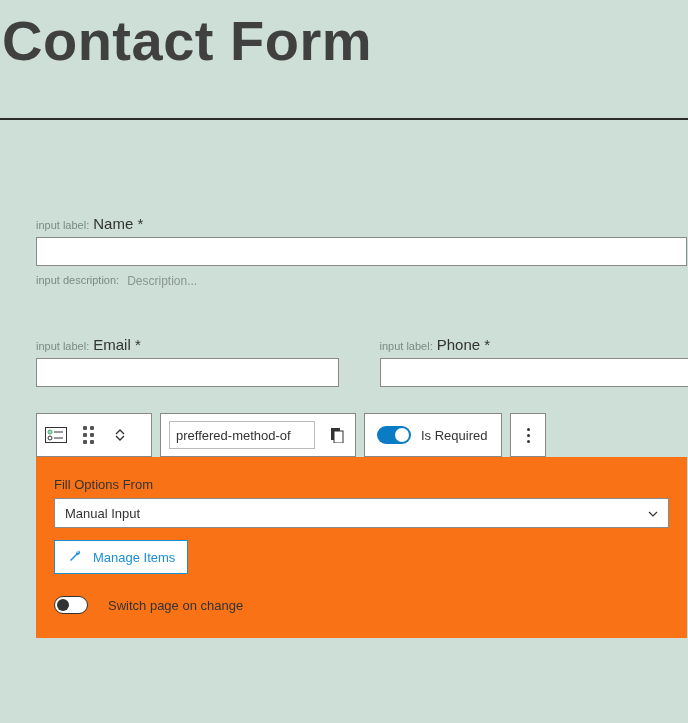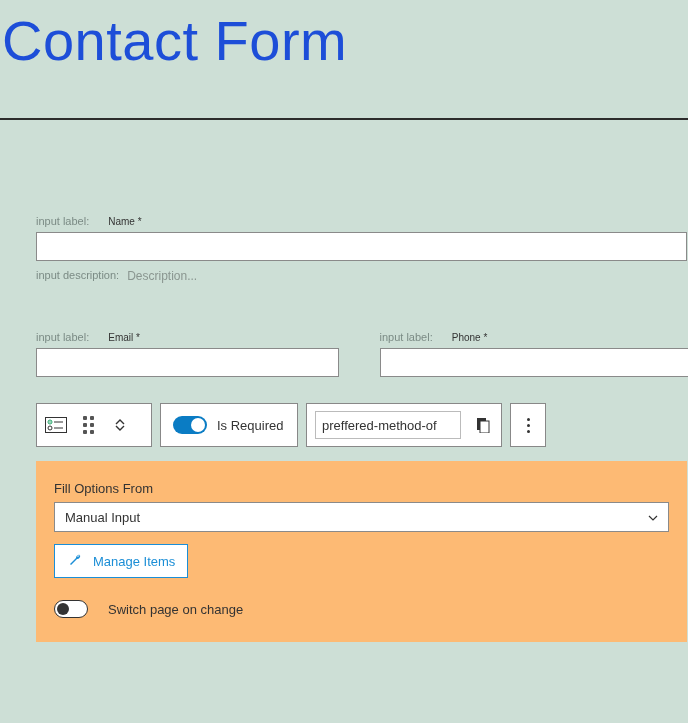--- a/index.html
+++ b/index.html
@@ -4,22 +4,22 @@
 <style>
   * { box-sizing: border-box; margin: 0; padding: 0; }
   html, body { width: 688px; height: 723px; overflow: hidden; }
   body {
     background: #cddfd6;
     font-family: "Segoe UI", Arial, sans-serif;
     color: #333;
   }
   .page-title {
     font-size: 56px;
-    font-weight: 400;
-    color: #1d4ed8;
+    font-weight: 700;
+    color: #404040;
     padding: 8px 0 45px 2px;
     letter-spacing: 0.5px;
   }
   .divider {
     border-top: 2px solid #2c2c2c;
     width: 100%;
   }
   .form-area {
     padding: 95px 1px 0 36px;
   }
@@ -28,23 +28,22 @@
     display: flex;
     align-items: baseline;
     gap: 4px;
     margin-bottom: 5px;
   }
   .meta-label {
     font-size: 11px;
     color: #7b8b85;
   }
   .field-label {
-    font-size: 10px;
-    color: #333;
-    margin-left: 15px;
+    font-size: 15px;
+    color: #333;
   }
   .text-input {
     width: 100%;
     height: 29px;
     border: 1px solid #8a8a8a;
     background: #fff;
     padding: 2px 6px;
     font-size: 13px;
   }
   .desc-row {
@@ -143,22 +142,21 @@
 
   .more-dots {
     display: flex;
     flex-direction: column;
     gap: 3px;
   }
   .more-dots span { width:3px; height:3px; background:#333; border-radius:50%; }
 
   
   .options-panel {
-    background: #fdba74;
-    margin-top: 14px;
+    background: #f97316;
     padding: 20px 18px 24px 18px;
   }
   .opt-title {
     font-size: 13px;
     color: #333;
     margin-bottom: 6px;
   }
   .select-box {
     width: 100%;
     height: 30px;
@@ -274,39 +272,39 @@
       <span class="icon-box stack-arrows">
         <svg width="10" height="6" viewBox="0 0 10 6">
             <path d="M1 5 L5 1 L9 5" fill="none" stroke="#333" stroke-width="1.4"></path>
           </svg>
         <svg width="10" height="6" viewBox="0 0 10 6">
             <path d="M1 1 L5 5 L9 1" fill="none" stroke="#333" stroke-width="1.4"></path>
           </svg>
       </span>
     </div>
 
-    <div class="tool-group g3">
-      <span class="toggle">
-          <span class="knob"></span>
-        </span>
-      <span class="toggle-label">Is Required</span>
-    </div>
-
     <div class="tool-group g2">
       <div class="field-id-box">
         <span>preffered-method-of</span>
       </div>
       <span class="icon-box copy-icon">
         <svg width="16" height="16" viewBox="0 0 16 16">
           <rect x="3" y="1" width="9" height="12" fill="#333"></rect>
           <rect x="6" y="4" width="9" height="12" fill="#fff" stroke="#333"></rect>
         </svg>
       </span>
     </div>
 
+    <div class="tool-group g3">
+      <span class="toggle">
+          <span class="knob"></span>
+        </span>
+      <span class="toggle-label">Is Required</span>
+    </div>
+
     <div class="tool-group g4">
       <span class="more-dots">
         <span></span>
           <span></span>
           <span></span>
       </span>
     </div>
   </div>
 
   <div class="options-panel">

